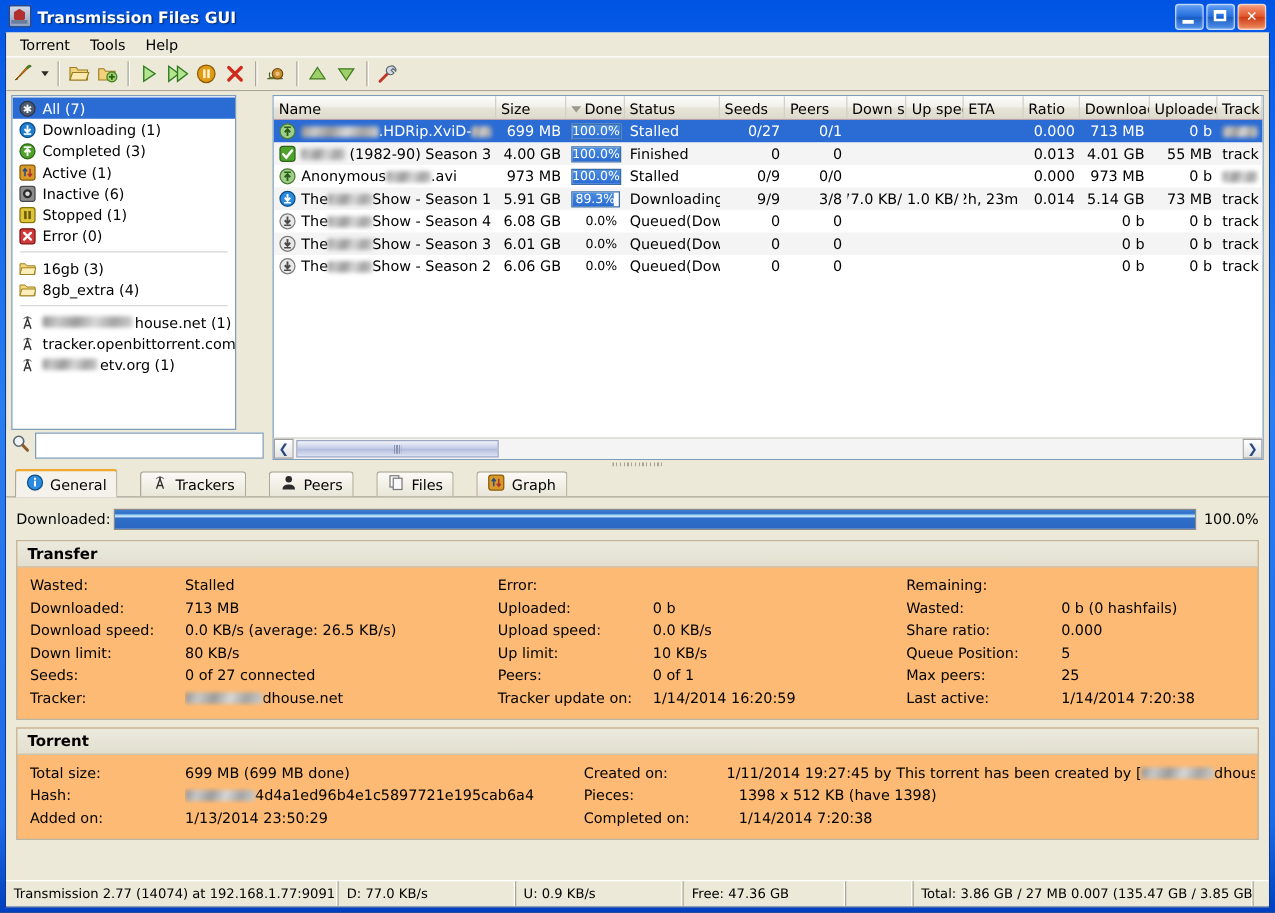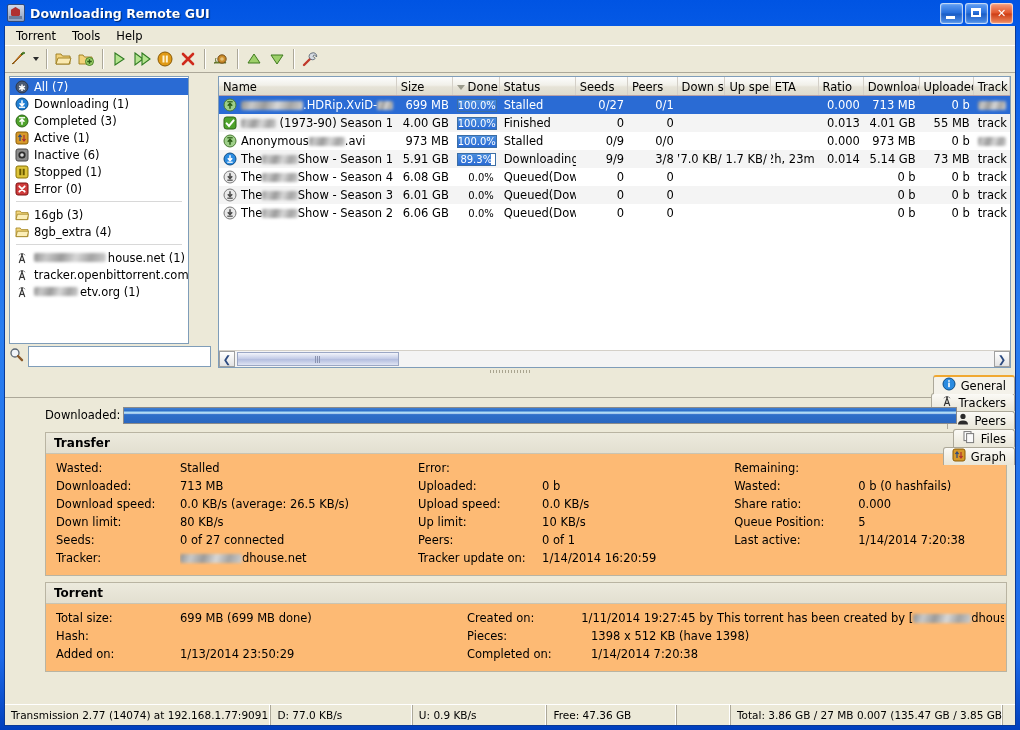--- a/index.html
+++ b/index.html
@@ -218,25 +218,24 @@
   .splitter {
     height: 7px; display: flex; align-items: center; justify-content: center;
     background: #ece9d8;
   }
   .splitter .dots { width: 40px; height: 3px;
     background: repeating-linear-gradient(to right,#a9a48f 0 1px, transparent 1px 3px); }
 
   
   .tabs {
     display: flex; align-items: flex-end; height: 22px;
-    padding-left: 7px; gap: 0;
+    padding-left: 7px; gap: 18px;
     border-bottom: 1px solid #aca899;
     background: #ece9d8;
     position: relative;
-    flex-direction: column;
   }
   .tab {
     height: 19px; display: flex; align-items: center; gap: 5px;
     padding: 0 8px;
     background: linear-gradient(to bottom,#fbfaf6,#e9e6d8);
     border: 1px solid #aca899; border-bottom: none;
     border-radius: 3px 3px 0 0;
     font-size: 11.5px;
   }
   .tab.active {
@@ -246,21 +245,20 @@
     margin-bottom: -1px;
     position: relative; z-index: 3;
   }
 
   
   .details {
     flex: 1 1 auto; background: #ece9d8;
     padding: 6px 8px 0 8px;
     display: flex; flex-direction: column;
     min-height: 0;
-    margin-left: 32px;
   }
   .progress-row { display: flex; align-items: center; gap: 6px; height: 22px; }
   .progress-row .lbl { width: 72px; font-size: 11.5px; }
   .progress-outer {
     flex: 1 1 auto; height: 17px; border: 1px solid #8a8a8a; background: #fff;
     position: relative; box-sizing: border-box;
   }
   .progress-fill {
     position: absolute; left: 0; top: 0; bottom: 0; width: 100%;
     background: linear-gradient(to bottom,#3d7fd4 0%,#2f6fc9 18%,#9fd4f2 28%,#cfe9fa 34%,#2f6fc9 44%,#2a67c0 100%);
@@ -304,21 +302,21 @@
       linear-gradient(135deg, transparent 62%, #aca899 62%, #aca899 74%, transparent 74%);
   }
 </style>
 </head>
 <body>
 
 <div class="window">
 
   <div class="titlebar">
     <div class="title-icon"></div>
-    <div class="title-text">Downloading Remote GUI</div>
+    <div class="title-text">Transmission Files GUI</div>
     <div class="title-buttons">
       <div class="tbtn">
           <span class="min-glyph"></span>
         </div>
       <div class="tbtn">
           <span class="max-glyph"></span>
         </div>
       <div class="tbtn close">
           <span class="g">✕</span>
         </div>
@@ -647,21 +645,21 @@
 
             <div class="row alt">
               <div class="cell" style="width:200px">
                 <span class="st-icon">
                   <svg width="14" height="14" viewBox="0 0 14 14">
                       <rect x="1" y="1" width="12" height="12" rx="2.5" fill="#4fa32c" stroke="#2c6516"></rect>
                       <path d="M3.6 7.4 L6 10 L10.6 4.4" stroke="#fff" stroke-width="2" fill="none" stroke-linecap="round"></path>
                     </svg>
                 </span>
                 <span class="blurred" style="width:52px"></span>
-                <span style="margin-left:4px">(1973-90) Season 1</span>
+                <span style="margin-left:4px">(1982-90) Season 3</span>
               </div>
               <div class="cell r" style="width:62px">4.00 GB</div>
               <div class="cell" style="width:52px">
                   <span class="donebar">
                     <span class="fill" style="width:100%"></span>
                     <span class="txt">100.0%</span>
                   </span>
                 </div>
               <div class="cell" style="width:85px">Finished</div>
               <div class="cell r" style="width:58px">0</div>
@@ -726,21 +724,21 @@
               <div class="cell" style="width:52px">
                   <span class="donebar">
                     <span class="fill" style="width:89.3%"></span>
                     <span class="txt">89.3%</span>
                   </span>
                 </div>
               <div class="cell" style="width:85px">Downloading</div>
               <div class="cell r" style="width:58px">9/9</div>
               <div class="cell r" style="width:55px">3/8</div>
               <div class="cell r" style="width:53px">77.0 KB/</div>
-              <div class="cell r" style="width:50px">1.7 KB/</div>
+              <div class="cell r" style="width:50px">1.0 KB/</div>
               <div class="cell r" style="width:53px">2h, 23m</div>
               <div class="cell r" style="width:50px">0.014</div>
               <div class="cell r" style="width:62px">5.14 GB</div>
               <div class="cell r" style="width:60px">73 MB</div>
               <div class="cell" style="width:40px">track</div>
             </div>
 
             <div class="row">
               <div class="cell" style="width:200px">
                 <span class="st-icon">
@@ -970,37 +968,42 @@
                 </div>
               <div class="kv">
                   <span class="k">Share ratio:</span>
                   <span class="v">0.000</span>
                 </div>
               <div class="kv">
                   <span class="k">Queue Position:</span>
                   <span class="v">5</span>
                 </div>
               <div class="kv">
+                  <span class="k">Max peers:</span>
+                  <span class="v">25</span>
+                </div>
+              <div class="kv">
                   <span class="k">Last active:</span>
                   <span class="v">1/14/2014 7:20:38</span>
                 </div>
             </div>
           </div>
         </div>
 
         <div class="group">
           <div class="group-title">Torrent</div>
           <div class="group-body">
             <div class="col" style="width:455px">
               <div class="kv">
                   <span class="k">Total size:</span>
                   <span class="v">699 MB (699 MB done)</span>
                 </div>
               <div class="kv">
                   <span class="k">Hash:</span>
+                  <span class="v"><span class="blurred" style="width:56px"></span><span>4d4a1ed96b4e1c5897721e195cab6a4</span></span>
                 </div>
               <div class="kv">
                   <span class="k">Added on:</span>
                   <span class="v">1/13/2014 23:50:29</span>
                 </div>
             </div>
             <div class="col" style="width:545px">
               <div class="kv">
                   <span class="k">Created on:</span>
                 <span class="v"><span>1/11/2014 19:27:45 by This torrent has been created by [</span><span class="blurred" style="width:58px"></span><span>dhouse.net]</span></span>

